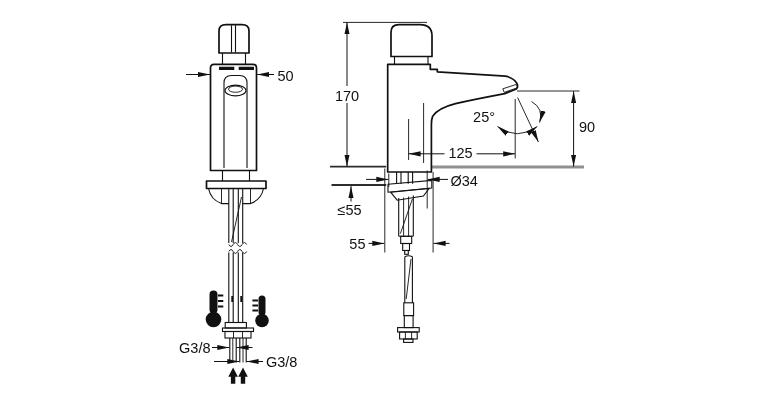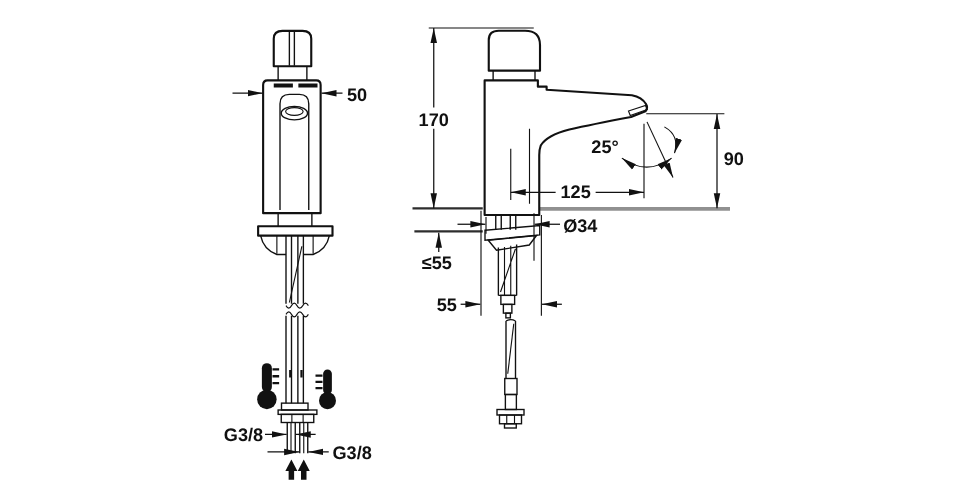--- a/index.html
+++ b/index.html
@@ -1,16 +1,16 @@
 <!DOCTYPE html>
 <html><head>
 <meta charset="utf-8">
 <style>
   html,body{margin:0;padding:0;background:#fff;}
-  .stage{position:relative;width:770px;height:400px;background:#fff;overflow:hidden;font-weight:bold;}
+  .stage{position:relative;width:770px;height:400px;background:#fff;overflow:hidden;}
   svg{display:block;}
   text{font-family:"Liberation Sans","DejaVu Sans",sans-serif;font-size:14.5px;fill:#111;}
   .thin{stroke:#111;stroke-width:0.9;fill:none;}
   .dim{stroke:#111;stroke-width:1;fill:none;}
   .out{stroke:#111;stroke-width:1.7;fill:none;stroke-linejoin:round;}
   .det{stroke:#111;stroke-width:1.1;fill:none;}
   .blk{fill:#111;stroke:none;}
 </style>
 </head>
 <body>

